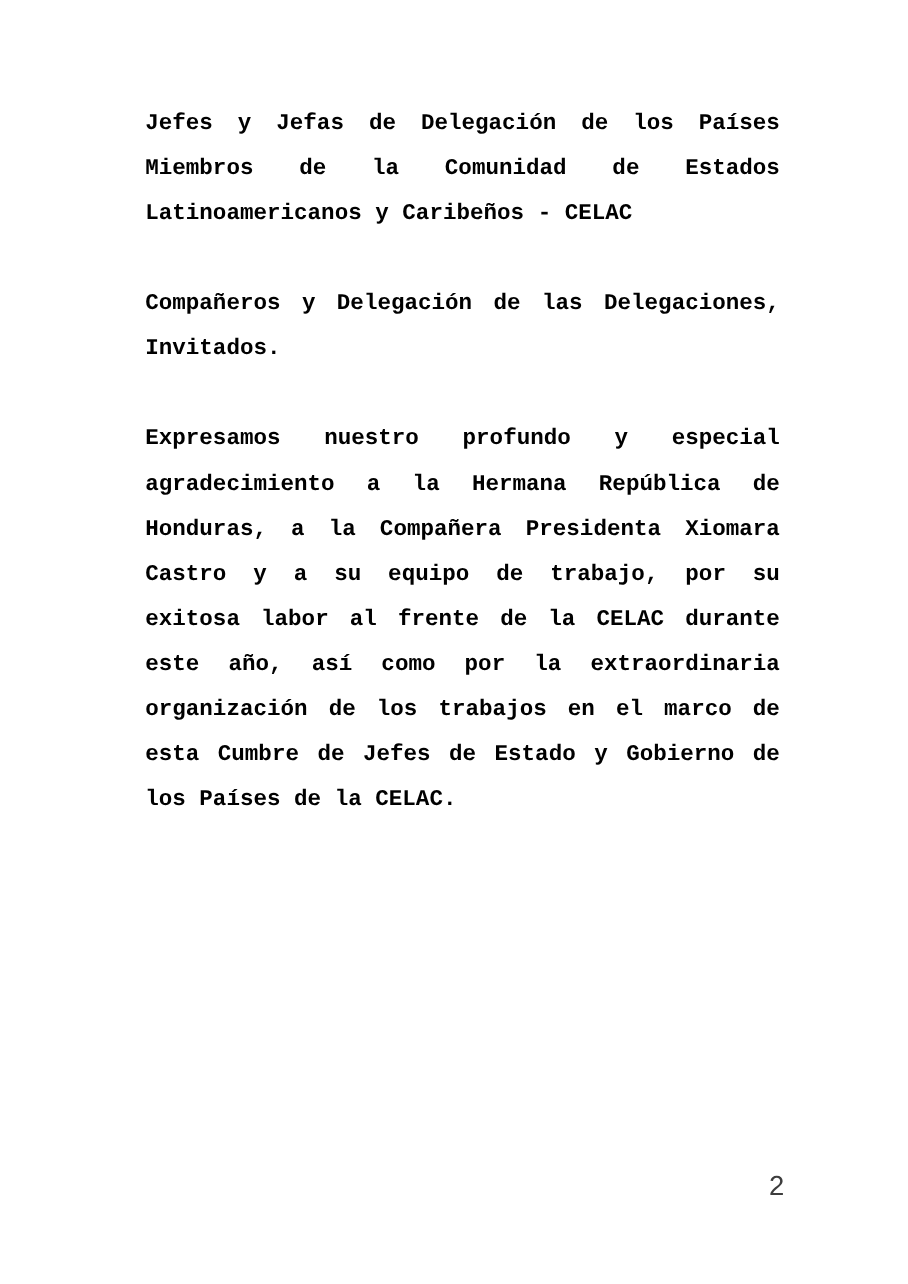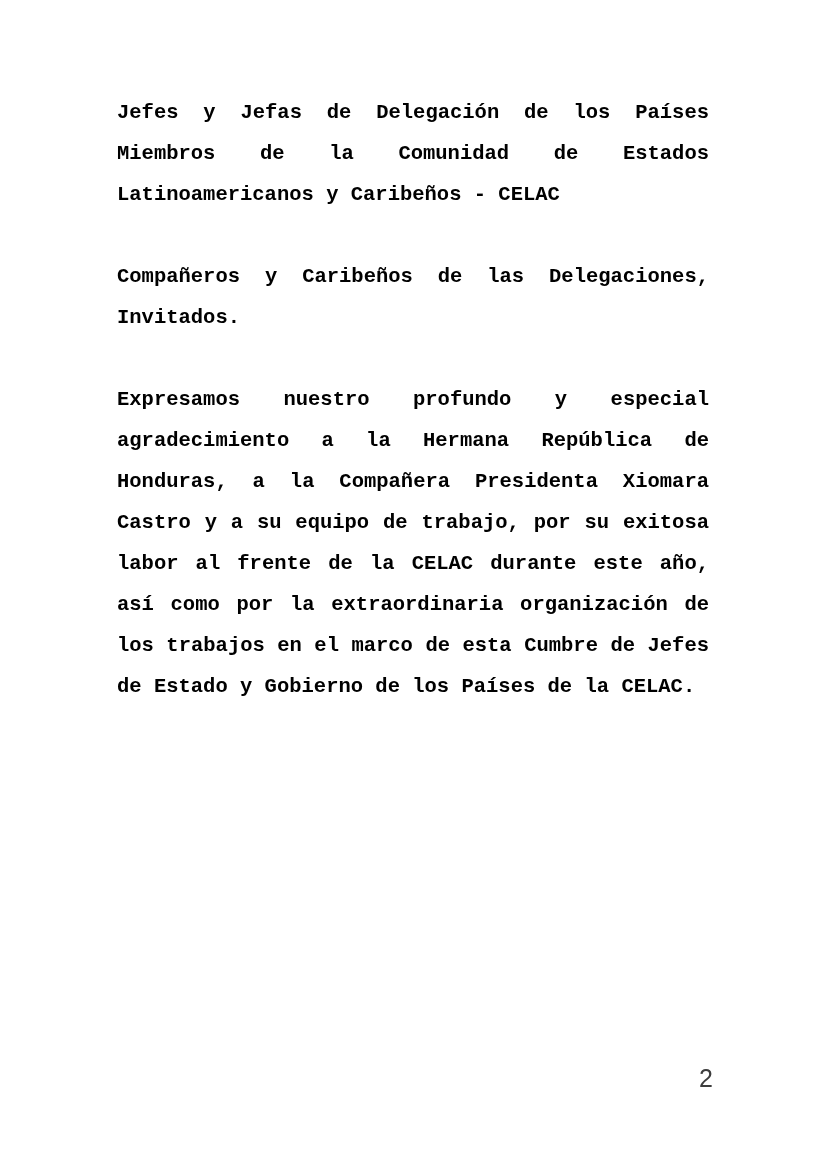--- a/index.html
+++ b/index.html
@@ -26,21 +26,21 @@
   }
 
   .para {
     font-family: "Liberation Mono", "DejaVu Sans Mono", monospace;
     font-size: 20.5px;
     font-weight: bold;
     line-height: 41px;
     color: #000000;
     text-align: justify;
     text-justify: inter-word;
-    margin: 0 0 41px 0;
+    margin: 0 0 41px 15px;
     white-space: pre-wrap;
     -webkit-hyphens: none;
     hyphens: none;
   }
 
   .para:last-of-type {
     margin-bottom: 0;
   }
 
   
@@ -60,21 +60,21 @@
 </style>
 </head>
 <body>
 
 <div id="page">
 
   <div id="text-column">
 
     <p class="para">Jefes y Jefas de Delegación de los Países Miembros de la Comunidad de Estados Latinoamericanos y Caribeños - CELAC</p>
 
-    <p class="para">Compañeros y Caribeños de las Delegaciones, Invitados.</p>
+    <p class="para">Compañeros y Delegación de las Delegaciones, Invitados.</p>
 
 
     <p class="para">Expresamos nuestro profundo y especial agradecimiento a la Hermana República de Honduras, a la Compañera Presidenta Xiomara Castro y a su equipo de trabajo, por su exitosa labor al frente de la CELAC durante este año, así como por la extraordinaria organización de los trabajos en el marco de esta Cumbre de Jefes de Estado y Gobierno de los Países de la CELAC.</p>
 
   </div>
 
   <div id="page-number">2</div>
 
 </div>
 

